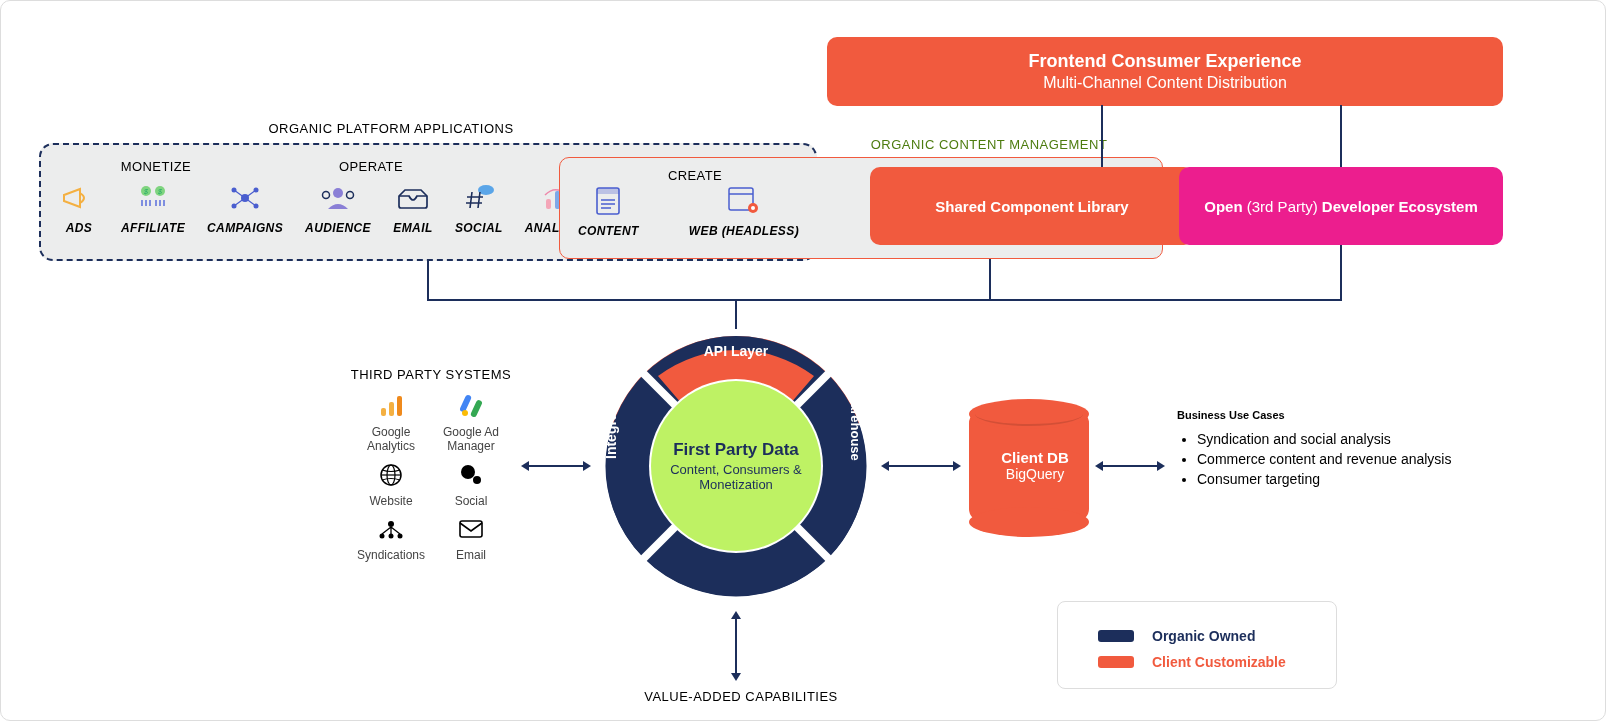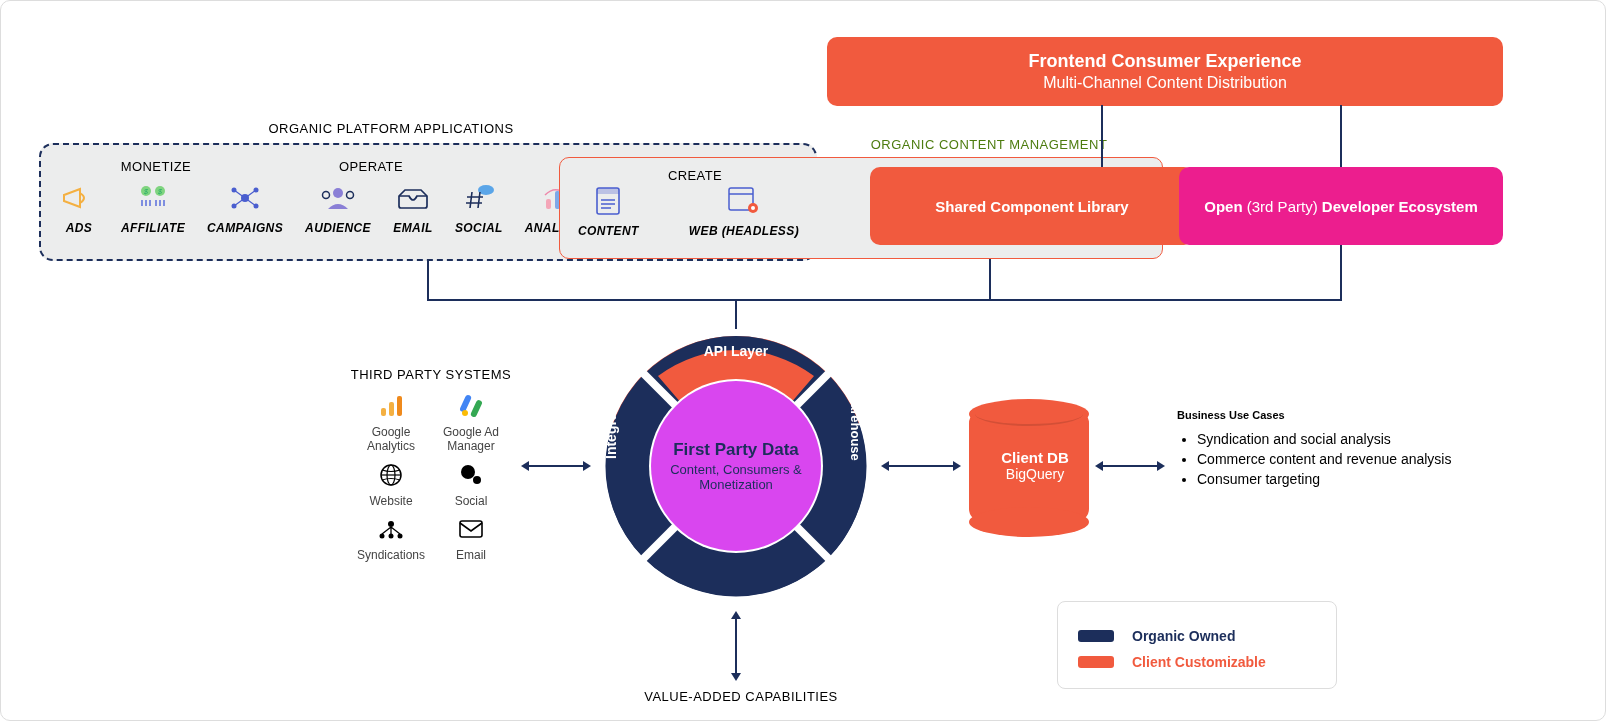--- a/index.html
+++ b/index.html
@@ -36,40 +36,40 @@
   
   .line { position:absolute; background:#1c2e5b; }
   .arrowhead { position:absolute; width:0; height:0; }
   .arrowhead.right { border-left:8px solid #1c2e5b; border-top:5px solid transparent; border-bottom:5px solid transparent; }
   .arrowhead.left { border-right:8px solid #1c2e5b; border-top:5px solid transparent; border-bottom:5px solid transparent; }
   .arrowhead.up { border-bottom:8px solid #1c2e5b; border-left:5px solid transparent; border-right:5px solid transparent; }
   .arrowhead.down { border-top:8px solid #1c2e5b; border-left:5px solid transparent; border-right:5px solid transparent; }
 
   
   .hub-wrap { position:absolute; width:290px; height:290px; }
-  .hub-inner { position:absolute; width:170px; height:170px; left:60px; top:60px; border-radius:50%; background:#d946ef; color:#1c2e5b; display:flex; flex-direction:column; align-items:center; justify-content:center; text-align:center; padding:10px; }
+  .hub-inner { position:absolute; width:170px; height:170px; left:60px; top:60px; border-radius:50%; background:#bef264; color:#1c2e5b; display:flex; flex-direction:column; align-items:center; justify-content:center; text-align:center; padding:10px; }
   .hub-inner .h1 { font-size:17px; font-weight:700; color:#1c2e5b; }
   .hub-inner .h2 { font-size:13px; font-weight:400; color:#1c2e5b; margin-top:2px; }
   .hub-label { position:absolute; color:#fff; font-size:14px; font-weight:700; pointer-events:none; }
 
   
   .cyl { position:absolute; }
   .cyl .body { width:120px; height:110px; background:#f15a3e; border-radius:12px; position:absolute; top:12px; }
   .cyl .top { width:120px; height:30px; background:#f15a3e; border-radius:50%; position:absolute; top:0; }
   .cyl .top::after { content:''; position:absolute; inset:3px 6px; border-radius:50%; border-bottom:2px solid rgba(0,0,0,.12); }
   .cyl .bottom { width:120px; height:30px; background:#f15a3e; border-radius:50%; position:absolute; top:108px; }
   .cyl .txt { position:absolute; width:132px; top:50px; color:#fff; text-align:center; font-size:14px; }
   .cyl .txt b { font-weight:700; font-size:15px; }
 
   .use-cases h3 { font-size:11px; font-weight:700; color:#000; margin:0 0 10px 0; }
   .use-cases ul { margin:0; padding-left:20px; }
   .use-cases li { font-size:14px; color:#000; margin:4px 0; }
 
   
-  .legend { position:absolute; border:1px solid #ddd; border-radius:8px; background:#fff; padding:16px 20px 8px; }
+  .legend { position:absolute; border:1px solid #ddd; border-radius:8px; background:#fff; padding:16px 40px 8px; }
   .legend .row { display:flex; align-items:center; margin:10px 0; }
   .legend .sw { width:36px; height:12px; border-radius:3px; margin-right:18px; }
   .legend .lt { font-size:14px; font-weight:700; color:#1c2e5b; }
 
   
   .tp-item { display:flex; flex-direction:column; align-items:center; width:80px; }
   .tp-item .ico { width:30px; height:30px; display:flex; align-items:center; justify-content:center; }
   .tp-item .t { font-size:12px; color:#444; text-align:center; line-height:1.2; margin-top:4px; }
 </style>
 </head>

